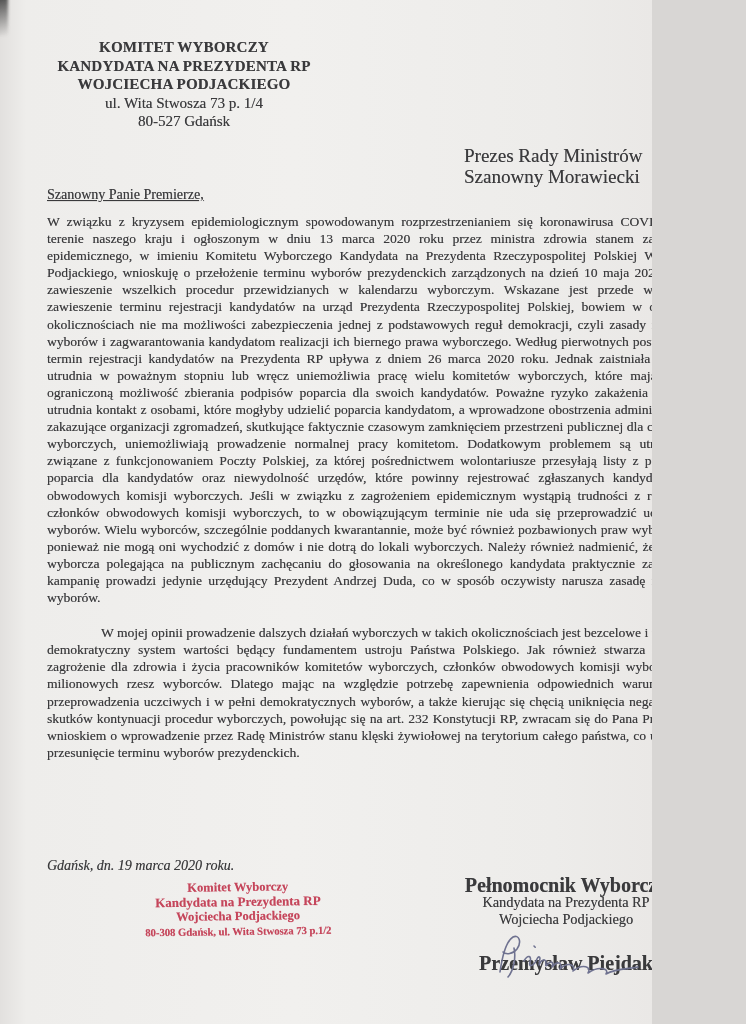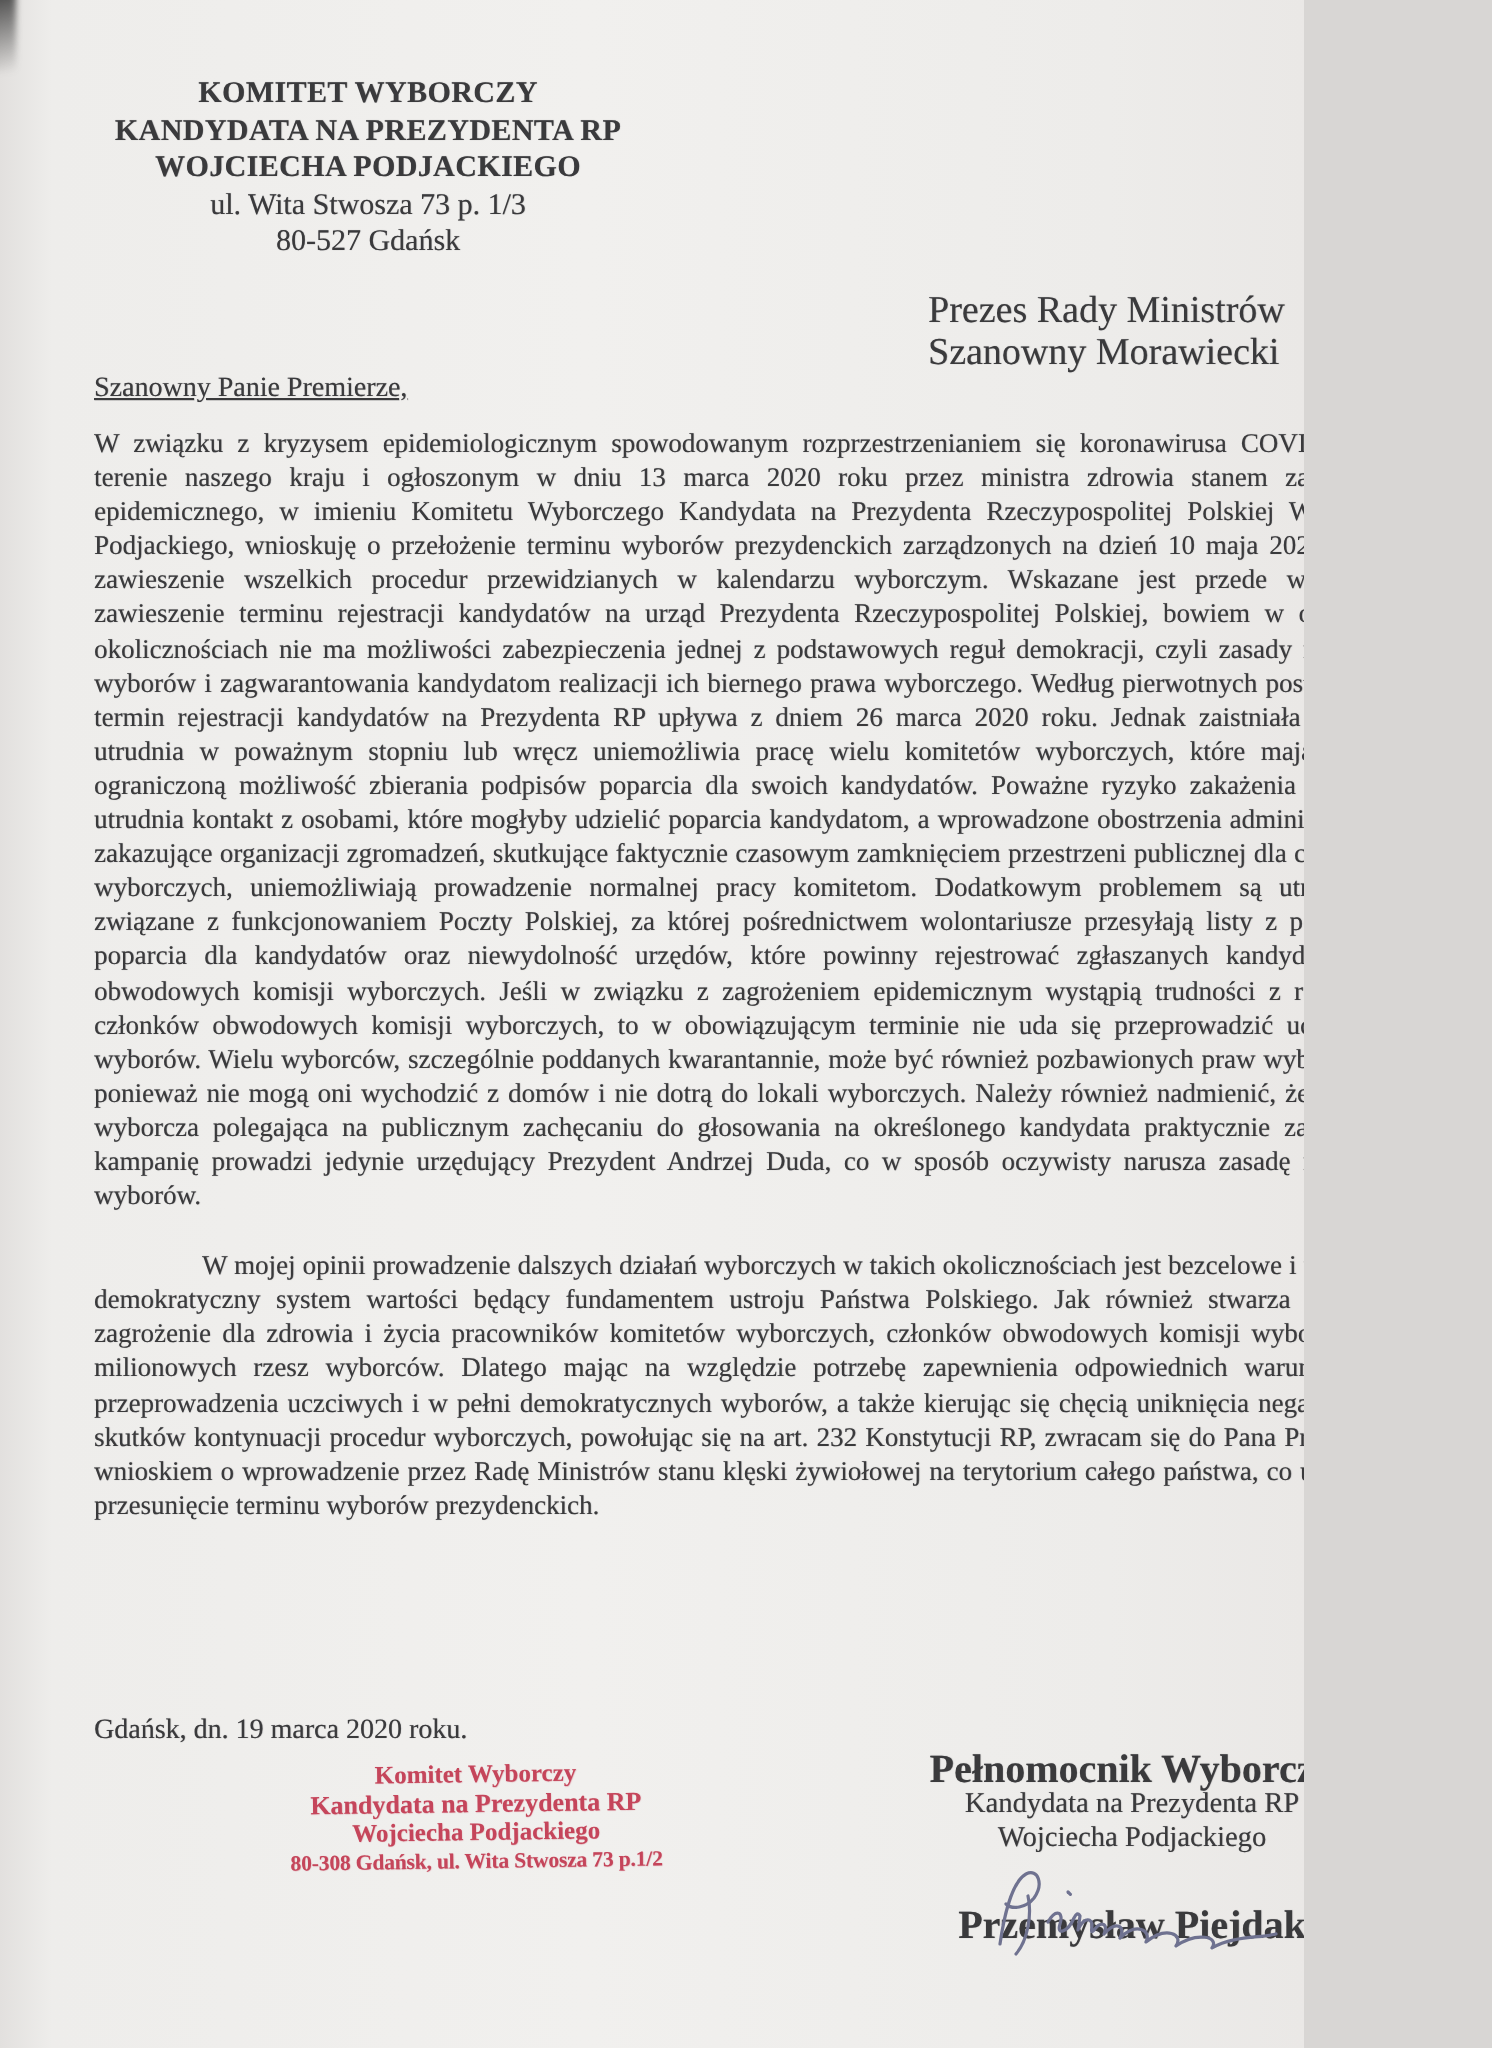--- a/index.html
+++ b/index.html
@@ -26,21 +26,21 @@
   
   .recipient{position:absolute;left:464px;top:146px;font-size:19px;line-height:20.5px;}
   
   .salutation{position:absolute;left:47px;top:187px;font-size:14px;text-decoration:underline;}
   
   .body-text{position:absolute;left:47px;top:213px;width:654px;
              font-size:13.5px;line-height:17.1px;text-align:justify;}
   .body-text p{margin:0;}
   .body-text p + p{margin-top:18px;text-indent:54px;}
   
-  .dateline{position:absolute;left:47px;top:858px;font-size:14px;}
+  .dateline{position:absolute;left:47px;top:858px;font-size:14px;font-style:italic;}
   
   .stamp{position:absolute;left:118px;top:880px;width:240px;text-align:center;
          color:#c23950;transform:rotate(-0.8deg);opacity:.93;
          text-shadow:0.2px 0.2px 0.5px rgba(194,57,80,.5);}
   .stamp .s1{font-size:12.5px;font-weight:bold;line-height:14.6px;}
   .stamp .s2{font-size:13px;font-weight:bold;line-height:14.6px;}
   .stamp .s3{font-size:12.5px;font-weight:bold;line-height:14.6px;}
   .stamp .s4{font-size:10.8px;font-weight:bold;line-height:14.2px;letter-spacing:-.1px;}
   
   .sig-block{position:absolute;left:438px;top:877px;width:256px;text-align:center;
@@ -53,21 +53,21 @@
 <body>
 
 <div class="page">
 
   <div class="scan-corner"></div>
 
   <div class="sender inked">
     <div class="bold">KOMITET WYBORCZY</div>
     <div class="bold">KANDYDATA NA PREZYDENTA RP</div>
     <div class="bold">WOJCIECHA PODJACKIEGO</div>
-    <div>ul. Wita Stwosza 73 p. 1/3</div>
+    <div>ul. Wita Stwosza 73 p. 1/4</div>
     <div>80-527 Gdańsk</div>
   </div>
 
   <div class="recipient inked">
     <div>Prezes Rady Ministrów</div>
     <div>Szanowny Morawiecki</div>
   </div>
 
   <div class="salutation inked">Szanowny Panie Premierze,</div>
 

